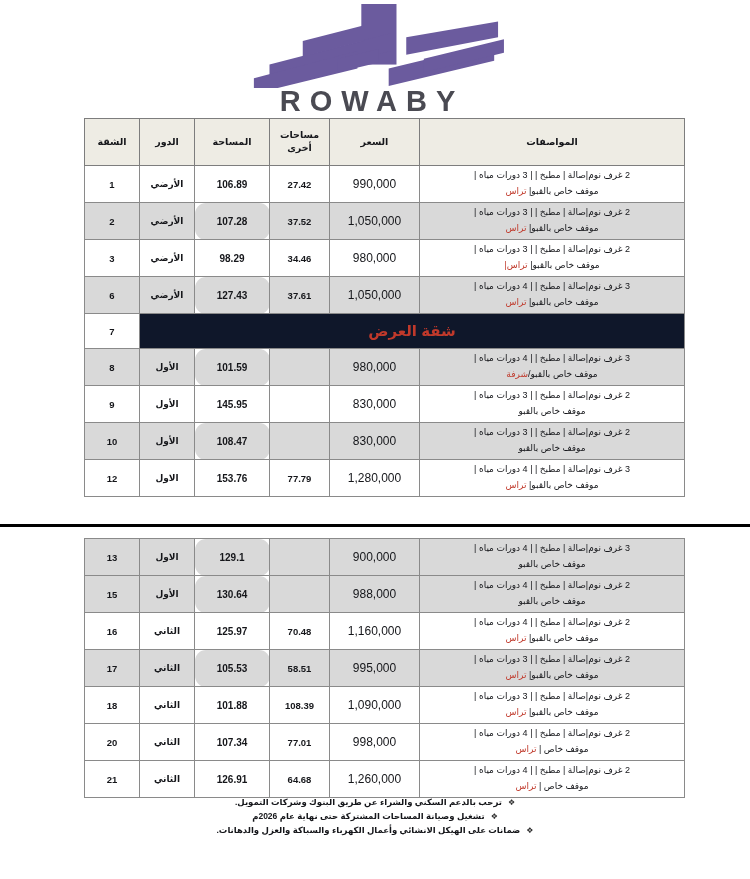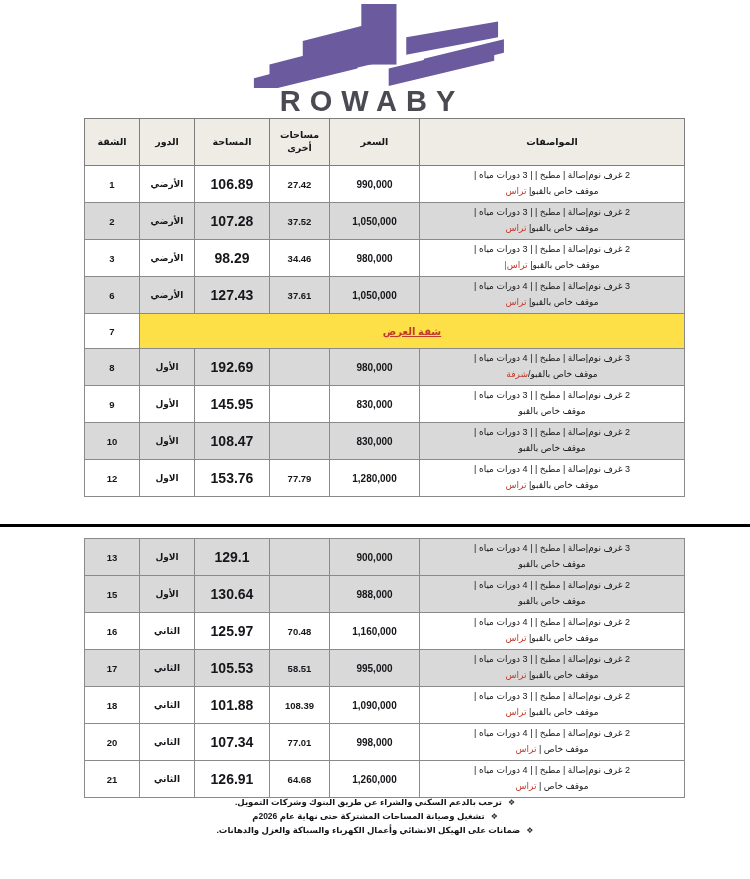--- a/index.html
+++ b/index.html
@@ -97,57 +97,57 @@
     line-height: 1.75;
     padding: 4px 14px 4px 6px;
     text-align: center;
     height: 36px;
   }
   td.specs .line1 { display:block; white-space: nowrap; }
   td.specs .line2 { display:block; white-space: nowrap; }
   .tag-red { color: #c0392b; }
 
   td.price-cell {
-    font-size: 10px;
-    font-weight: 700;
+    font-size: 12px;
+    font-weight: 400;
     color: #15161a;
     direction: ltr;
   }
   td.other-cell {
     font-size: 9.5px;
     font-weight: 700;
     color: #15161a;
     direction: ltr;
     vertical-align: top;
     padding-top: 4px;
   }
   td.area-cell {
-    font-size: 14px;
+    font-size: 10px;
     font-weight: 700;
     color: #15161a;
     direction: ltr;
+    border-radius: 11px;
   }
   td.floor-cell {
     font-size: 9px;
     font-weight: 700;
     color: #15161a;
   }
   td.apt-cell {
     font-size: 9.5px;
     font-weight: 700;
     color: #15161a;
     direction: ltr;
   }
   td.note-cell {
-    font-size: 10px;
+    font-size: 15px;
     font-weight: 700;
     color: #c0392b;
     height: 34px;
-    background: #fde047;
-    text-decoration: underline;
+    background: #0f172a;
   }
 
   
   .footer {
     position: absolute;
     left: 0;
     top: 796px;
     width: 750px;
     direction: rtl;
     text-align: center;
@@ -260,21 +260,21 @@
           <td class="note-cell" colspan="5">شقة العرض</td>
           <td class="apt-cell" style="background: rgb(255, 255, 255);">7</td>
         </tr>
         <tr class="row-alt">
           <td class="specs">
             <span class="line1">3 غرف نوم|صالة | مطبخ | | 4 دورات مياه |</span>
             <span class="line2"><span>موقف خاص بالقبو/</span><span class="tag-red">شرفة</span></span>
           </td>
           <td class="price-cell">980,000</td>
           <td class="other-cell"></td>
-          <td class="area-cell">192.69</td>
+          <td class="area-cell">101.59</td>
           <td class="floor-cell">الأول</td>
           <td class="apt-cell">8</td>
         </tr>
         <tr class="row-plain">
           <td class="specs">
             <span class="line1">2 غرف نوم|صالة | مطبخ | | 3 دورات مياه |</span>
             <span class="line2"><span>موقف خاص بالقبو</span></span>
           </td>
           <td class="price-cell">830,000</td>
           <td class="other-cell"></td>

